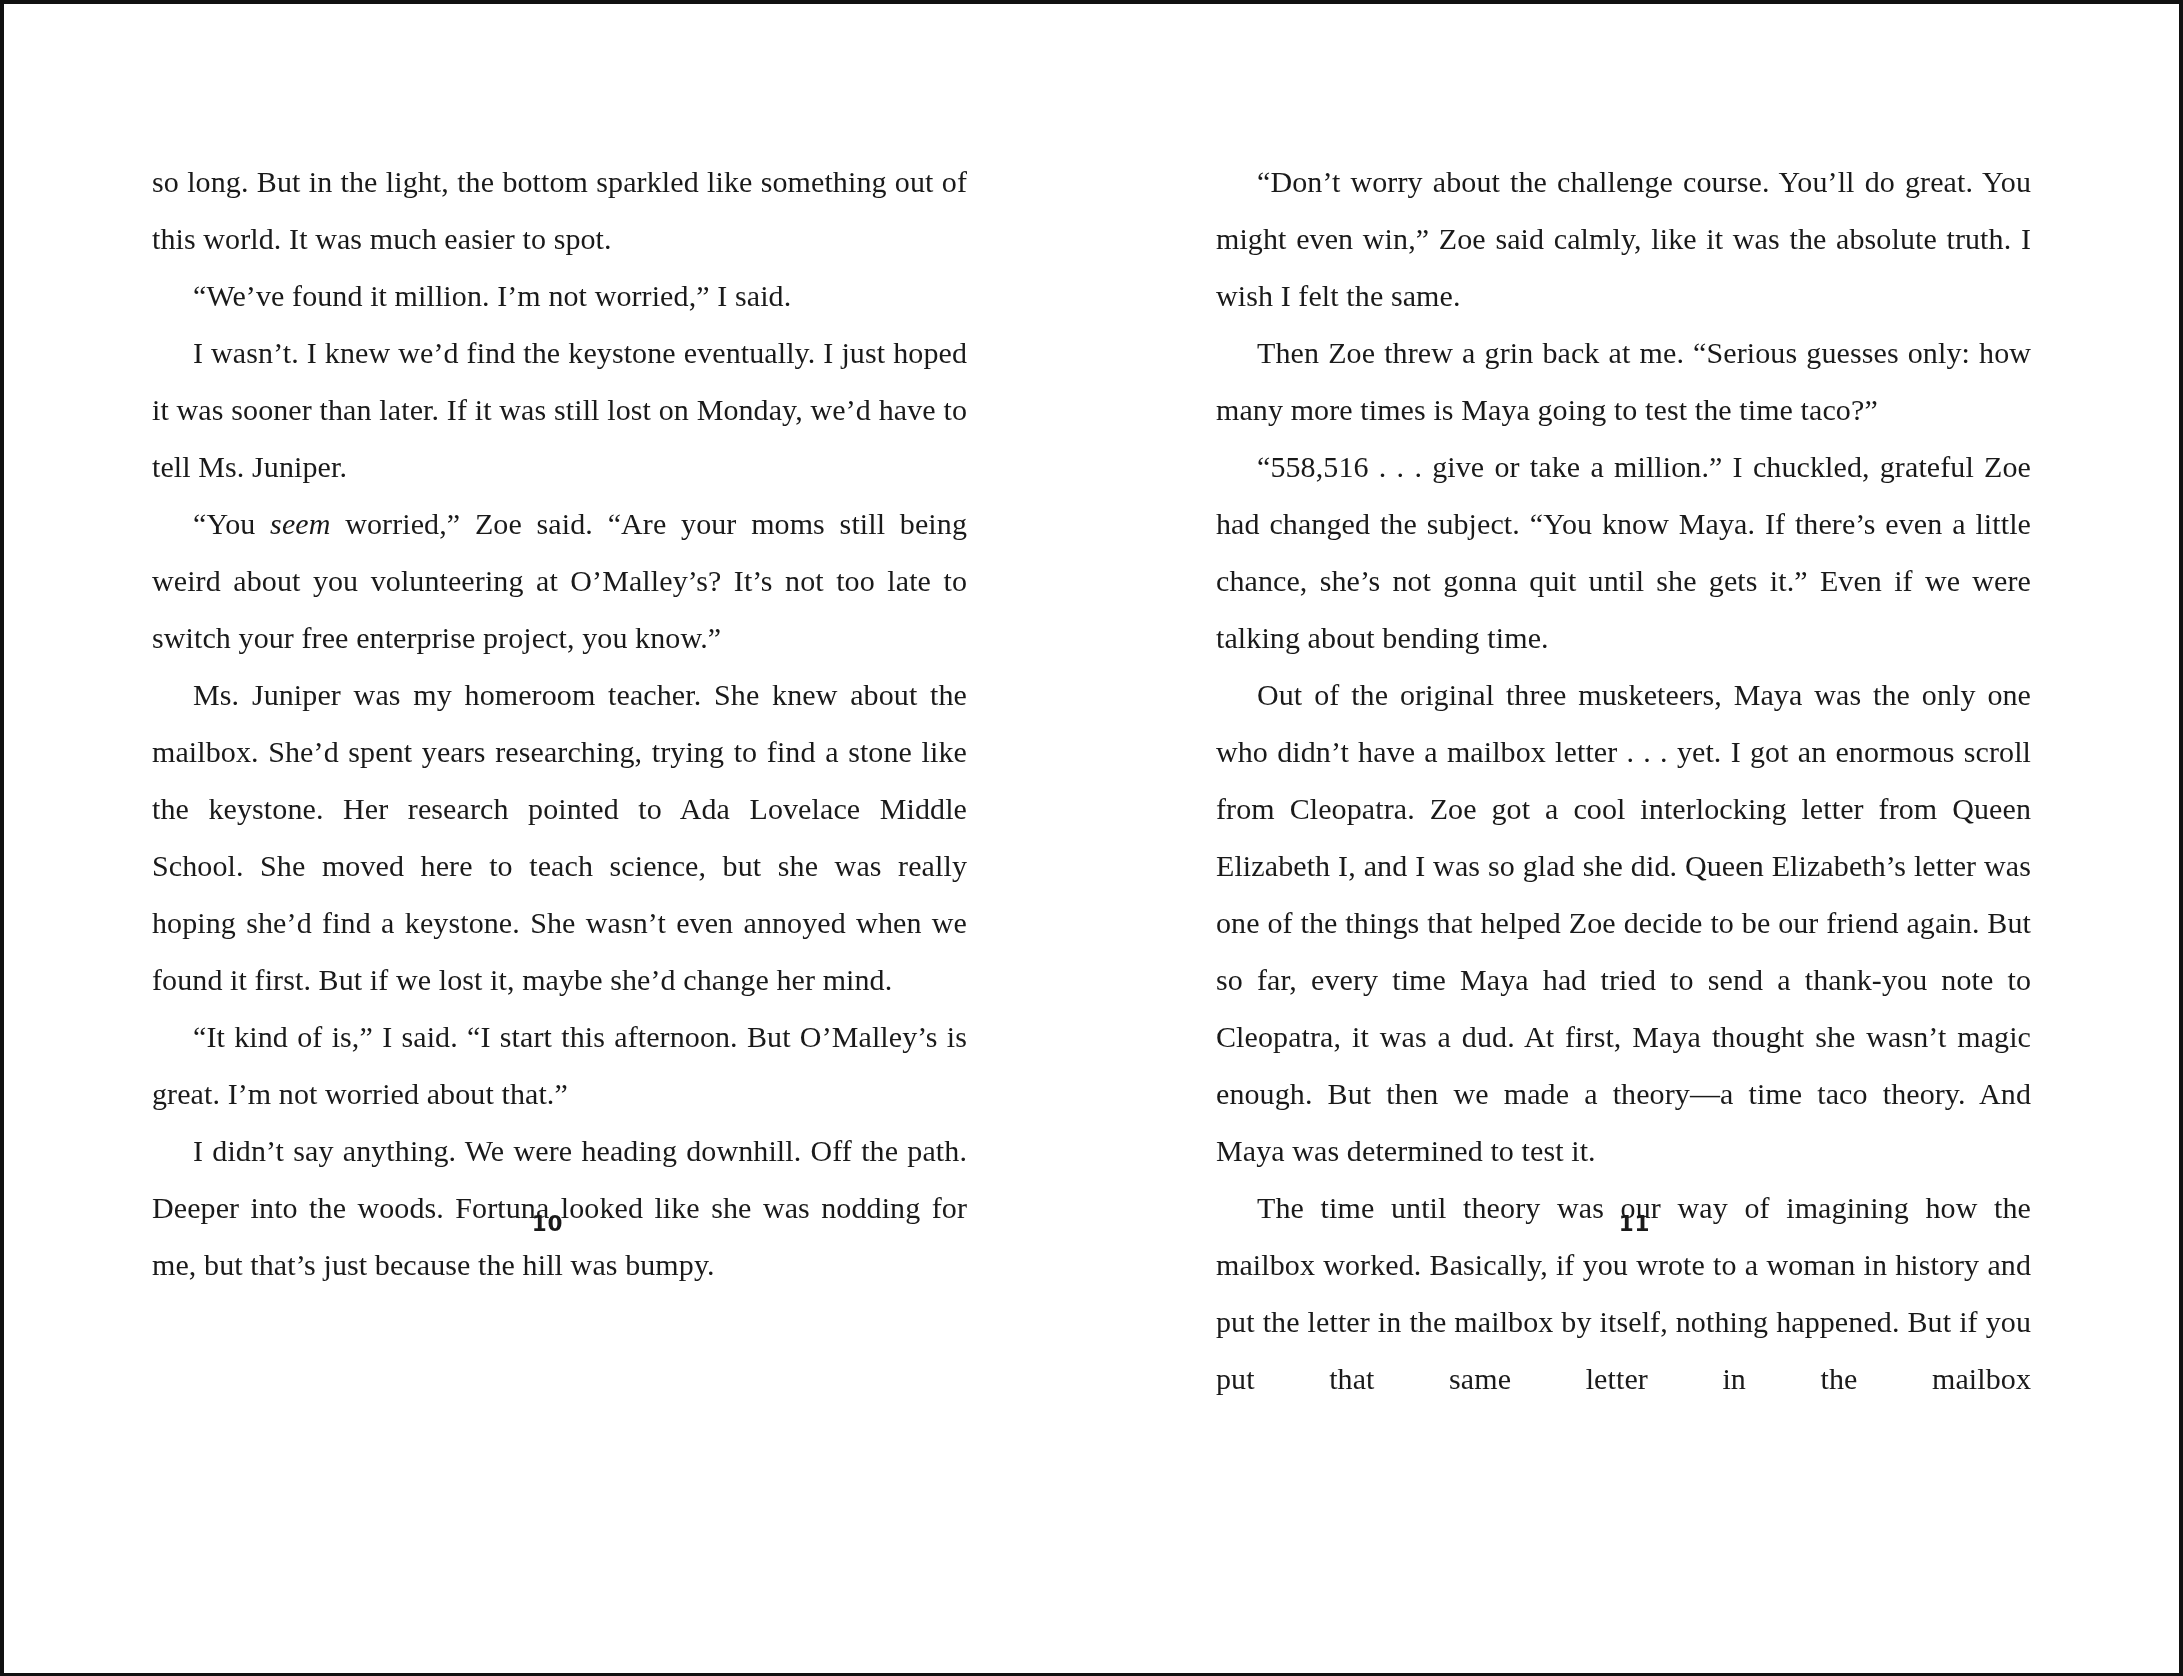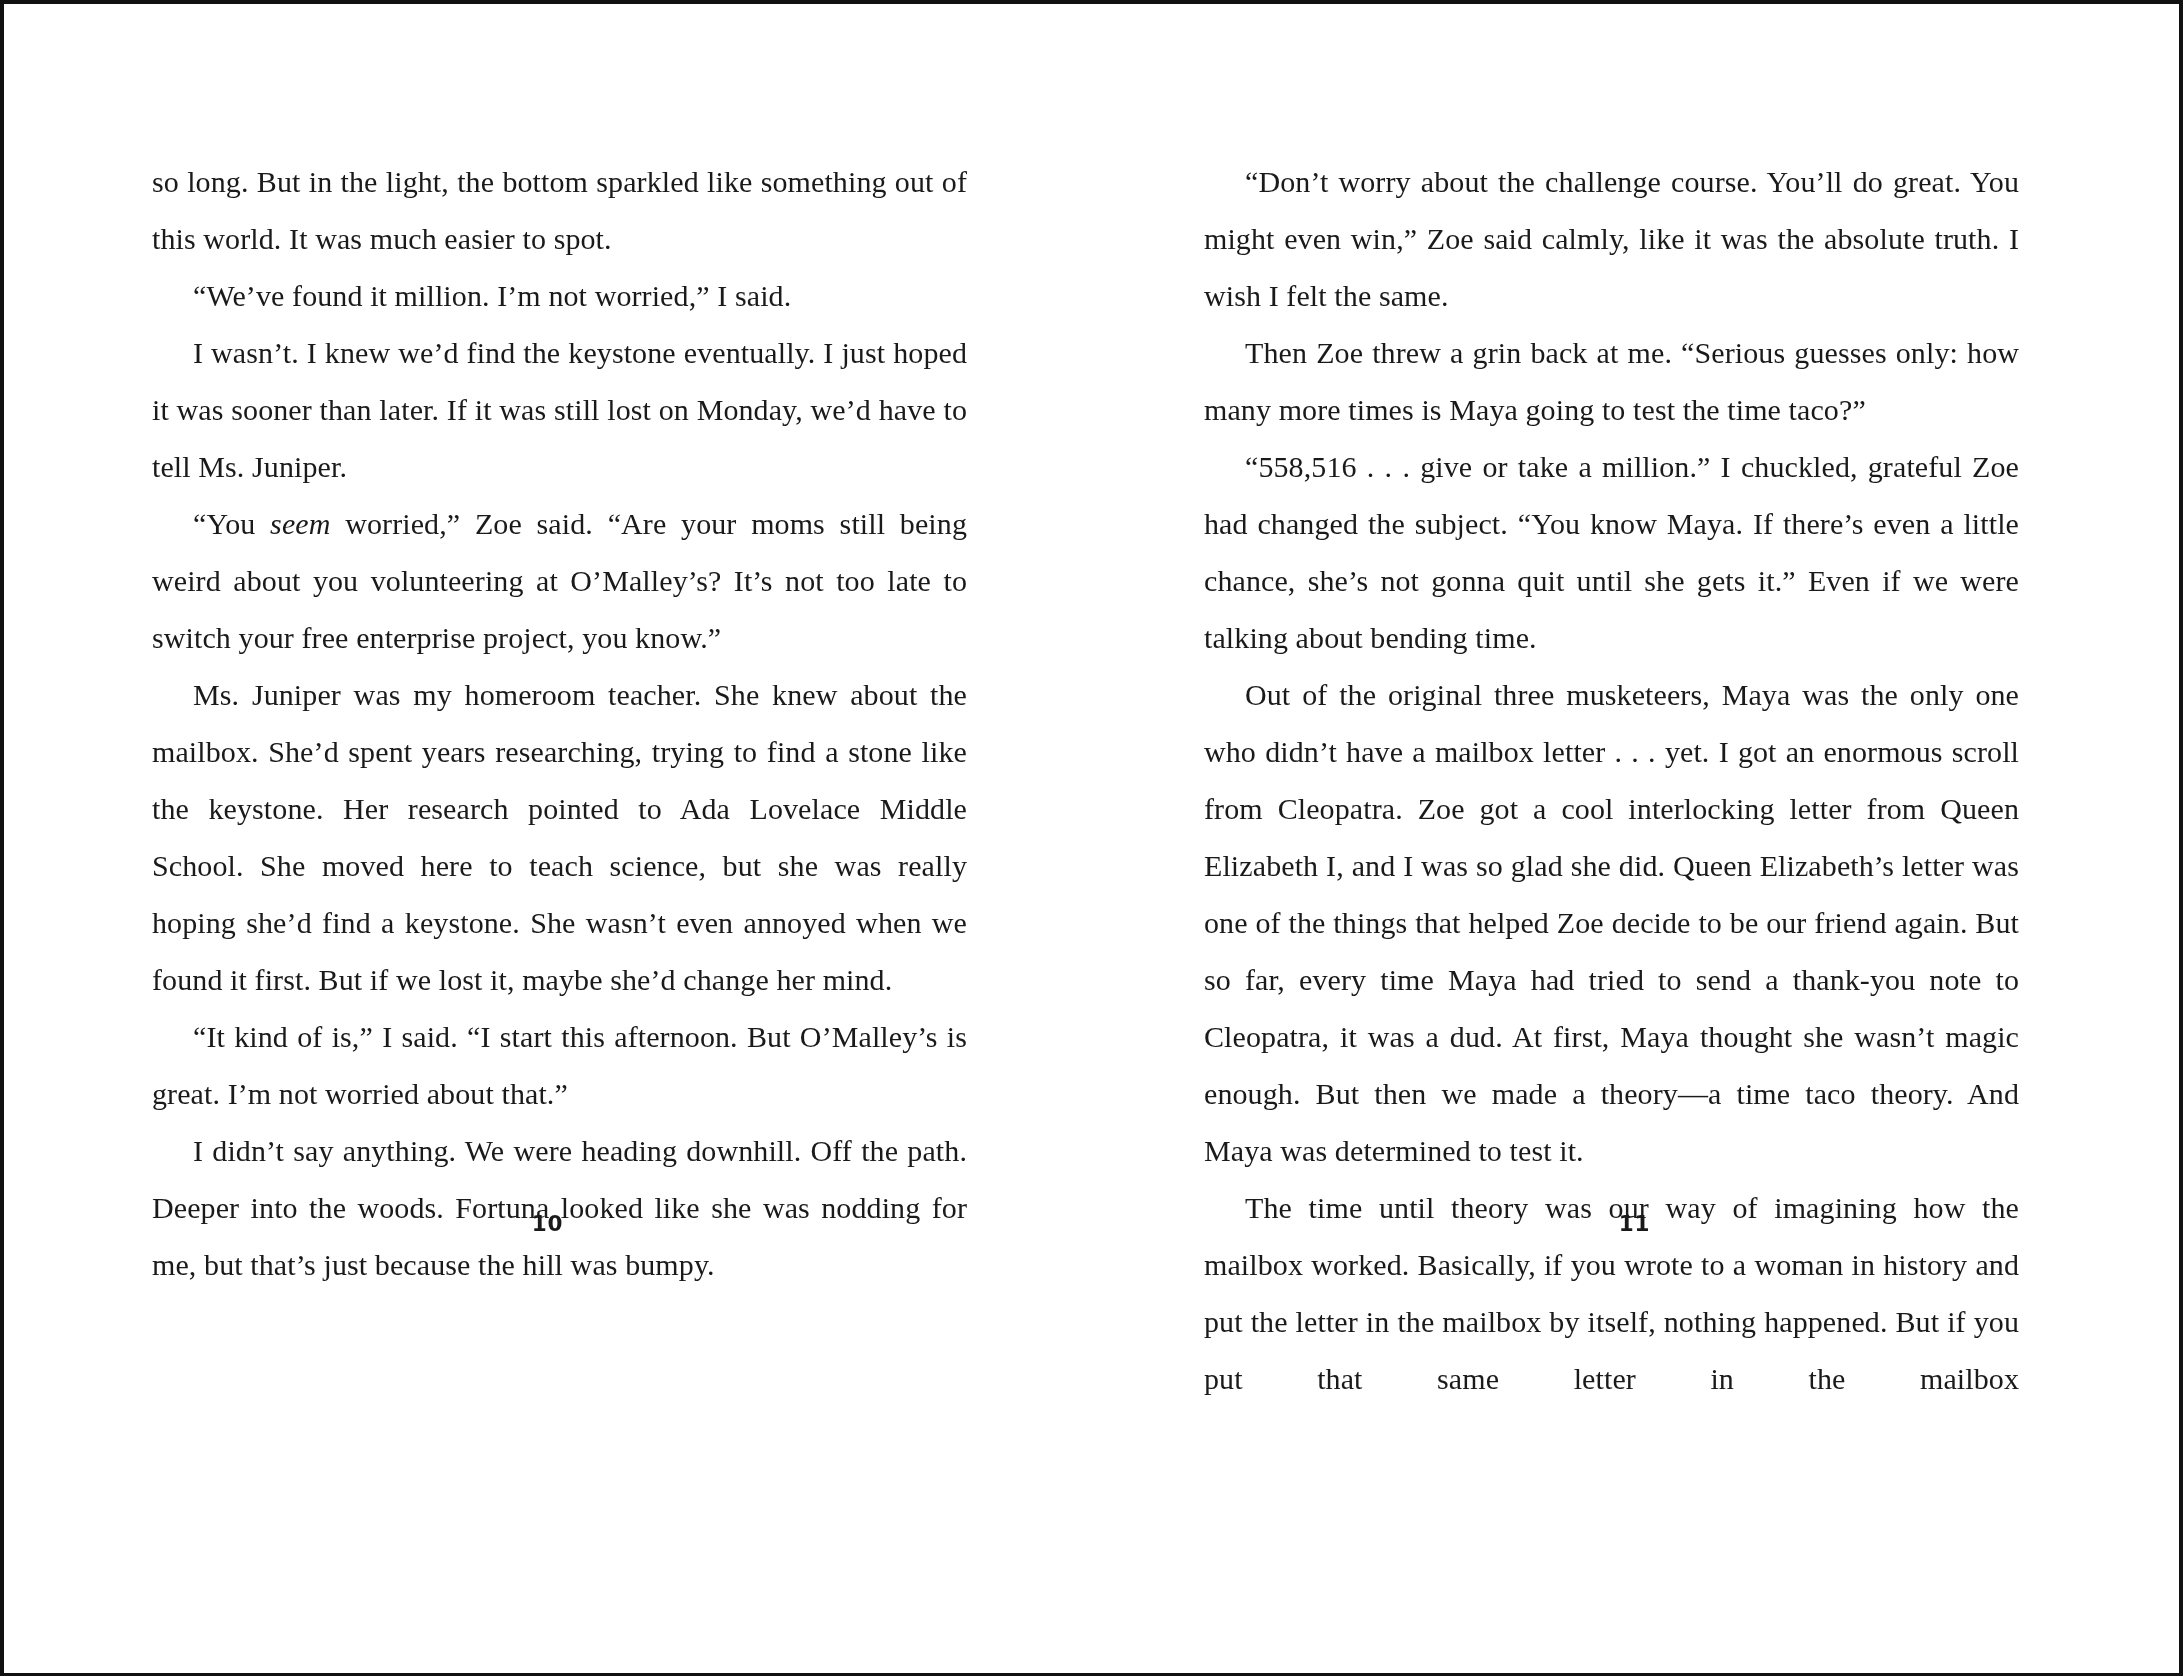--- a/index.html
+++ b/index.html
@@ -51,21 +51,21 @@
     font-size: 30px;
     line-height: 57px;
     color: #1a1a1a;
     text-align: justify;
     text-justify: inter-word;
     -webkit-hyphens: none;
     hyphens: none;
     letter-spacing: 0.1px;
   }
   .page-left  .textblock { left: 148px; }
-  .page-right .textblock { left: 113px; }
+  .page-right .textblock { left: 125px; }
 
   .textblock p {
     margin: 0;
     text-indent: 0;
   }
   .textblock p.indent {
     text-indent: 41px;
   }
   
   .textblock p { text-align-last: left; }

